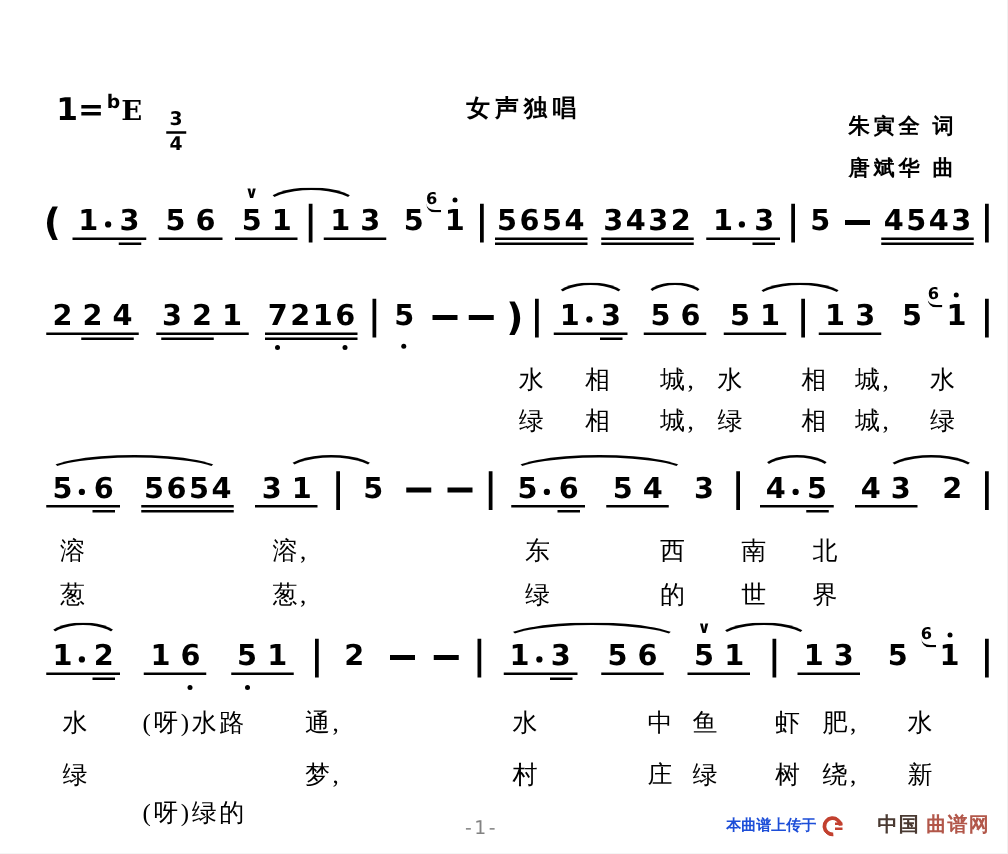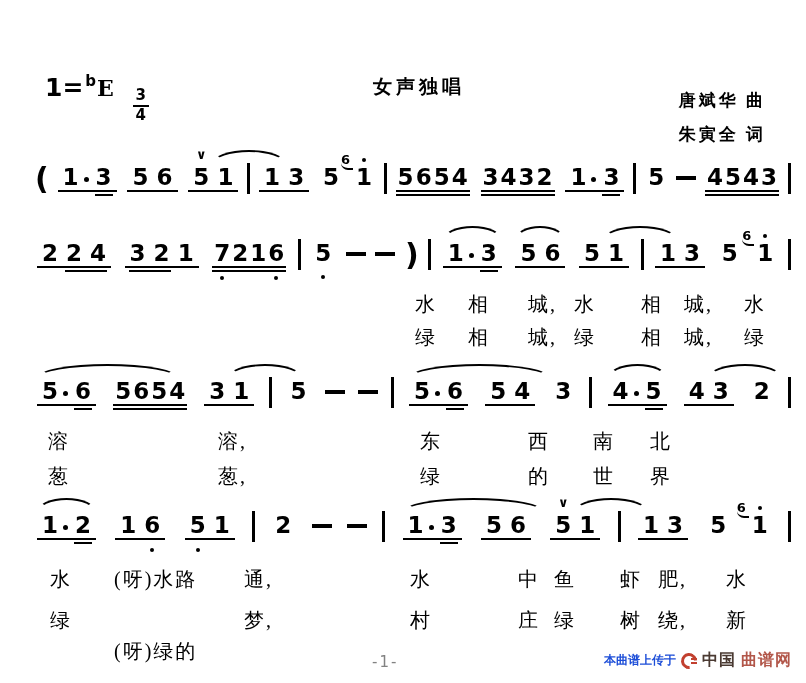--- a/index.html
+++ b/index.html
@@ -72,42 +72,42 @@
   
   .pagenum{position:absolute;left:372px;top:653px;color:#828282;
            font:15px "DejaVu Sans",sans-serif;letter-spacing:2px;}
   .siteline{position:absolute;right:14px;top:650px;display:flex;align-items:center;gap:5px;}
   .upnote{font-size:12px;color:#1d4ed8;font-weight:600;}
   .site-icon{width:16px;height:16px;position:relative;display:inline-block;}
   .site-icon::before{content:"";position:absolute;inset:0;border-radius:50%;
                      border:3px solid #c2402f;border-right-color:transparent;transform:rotate(40deg);}
   .site-icon::after{content:"";position:absolute;right:0;top:5px;width:6px;height:2px;
                     background:#c2402f;box-shadow:0 4px 0 #c2402f;}
-  .sitename1{font-size:16px;font-weight:bold;color:#4a3a32;letter-spacing:1px;}
+  .sitename1{font-size:16px;font-weight:bold;color:#4a3a32;letter-spacing:1px;margin-left:23px;}
   .sitename2{font-size:16px;font-weight:bold;color:#b2574a;letter-spacing:1px;}
 </style>
 </head>
 <body>
 
 <div class="page">
 
   <div class="subtitle">女声独唱</div>
 
   <div class="keysig">
     <span>1=</span><span class="flat">b</span><span class="knote">E</span>
     <span class="frac">
         <b>3</b>
         <b>4</b>
       </span>
   </div>
 
 
   <div class="credits">
+    <div>朱寅全 词</div>
     <div>唐斌华 曲</div>
-    <div>朱寅全 词</div>
   </div>
 
   <div class="mline m1">
       <div class="paren">(</div>
       <div class="grp u1">
         <span class="note">1</span>
         <span class="dt"></span>
         <span class="note x16">3</span>
         <div class="l2seg" style="left: 39px; width: 18px;"></div>
       </div>

